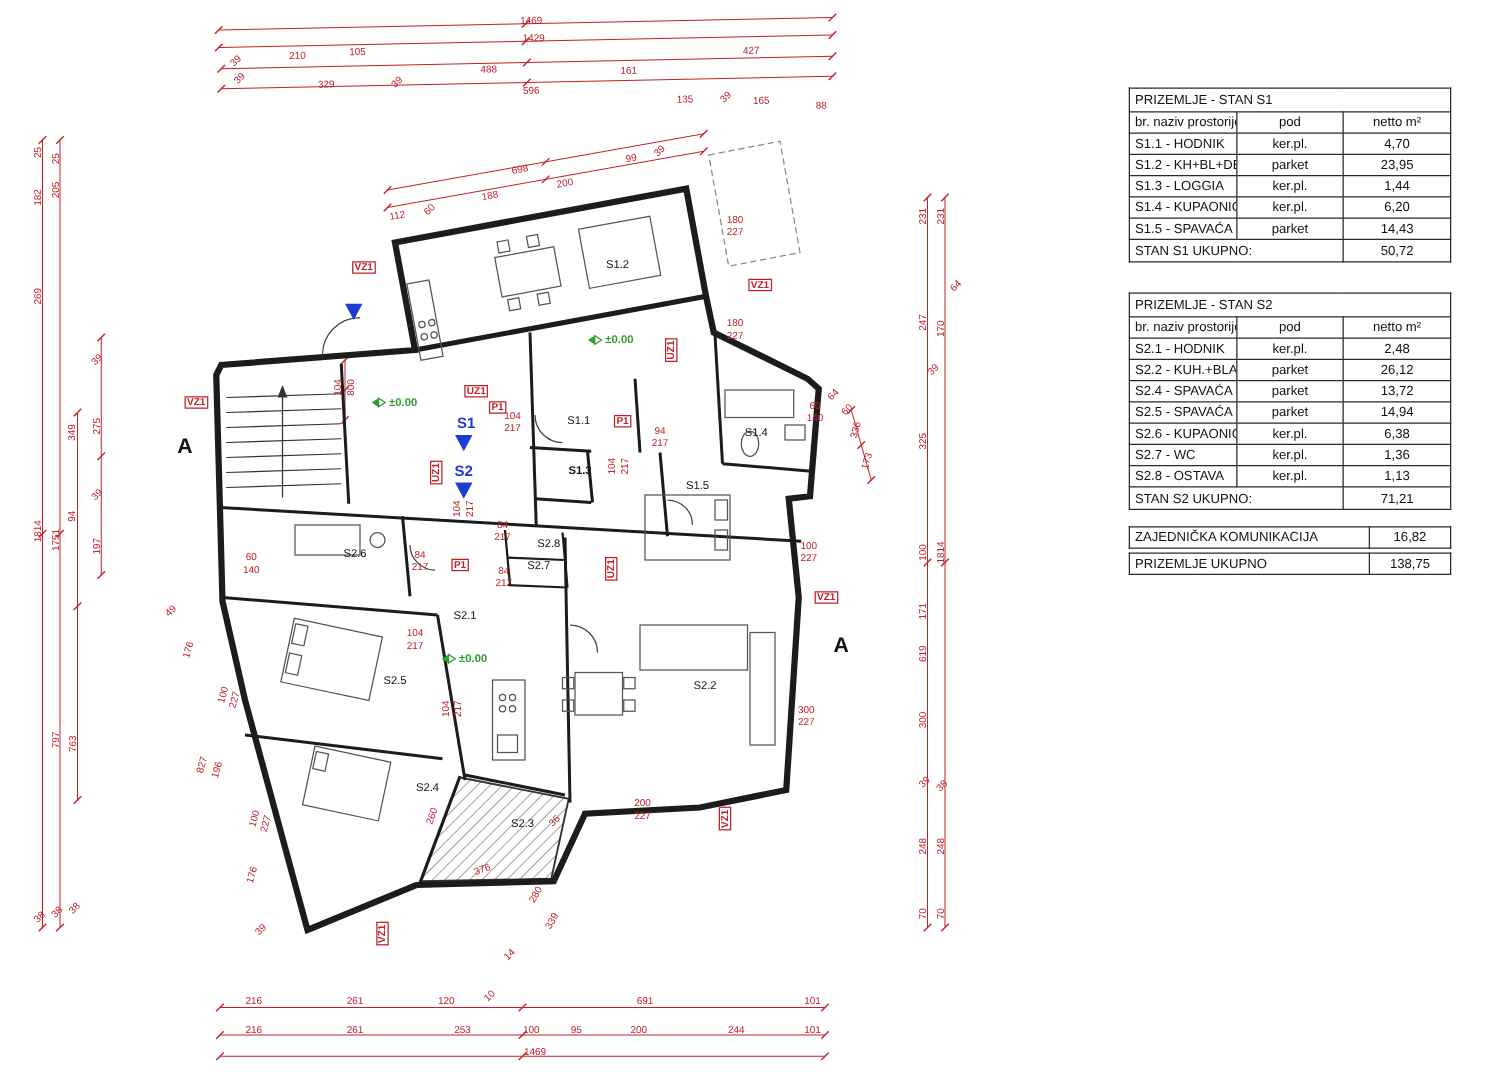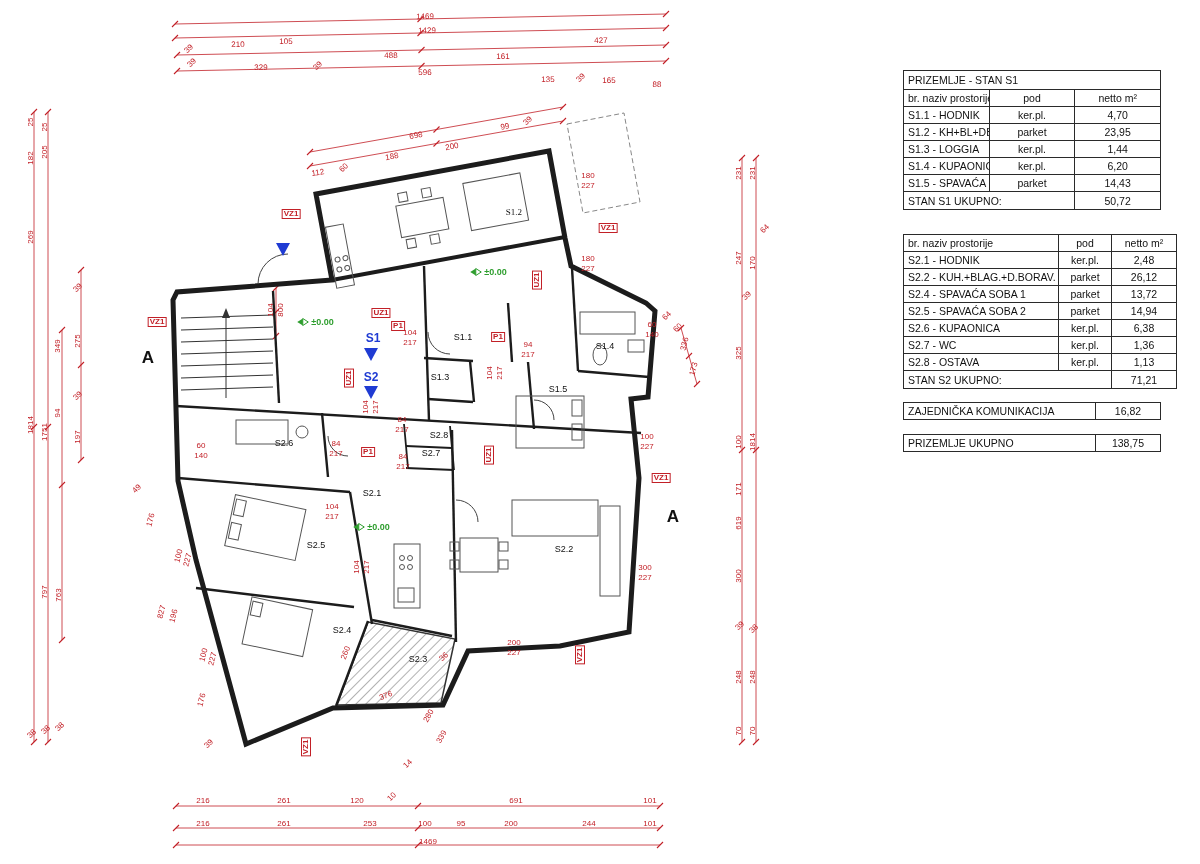--- a/index.html
+++ b/index.html
@@ -21,21 +21,21 @@
   table{border-collapse:collapse;width:258px;font-size:10.5px;table-layout:fixed;}
   td,th{border:1px solid #2a2a2a;padding:2px 4px;font-weight:normal;text-align:left;
         overflow:hidden;white-space:nowrap;}
   .t-title th{height:14px;}
   .c-name{width:146px;}
   .c-pod{width:44px;text-align:center;}
   .c-net{width:56px;text-align:center;}
   tfoot td{height:13px;}
   .tbl-s2{margin-top:24px;}
   .sum1{margin-top:13px;}
-  .sum2{margin-top:14px;}
+  .sum2{margin-top:3px;}
   .sum-val{width:56px;text-align:center;}
 </style>
 </head>
 <body>
 
 <div class="canvas">
 
   <svg class="plan" width="1200" height="864">
     <defs>
       <pattern id="hatch" width="7" height="7" patternUnits="userSpaceOnUse" patternTransform="rotate(45)">
@@ -366,23 +366,23 @@
       <div class="lbl wz" style="left: 661px; top: 478px; --r: 0deg;">VZ1</div>
       <div class="lbl wz" style="left: 580px; top: 655px; --r: -90deg;">VZ1</div>
       <div class="lbl wz" style="left: 306px; top: 747px; --r: -90deg;">VZ1</div>
       <div class="lbl wz" style="left: 381px; top: 313px; --r: 0deg;">UZ1</div>
       <div class="lbl wz" style="left: 537px; top: 280px; --r: -90deg;">UZ1</div>
       <div class="lbl wz" style="left: 349px; top: 378px; --r: -90deg;">UZ1</div>
       <div class="lbl wz" style="left: 489px; top: 455px; --r: -90deg;">UZ1</div>
       <div class="lbl wz" style="left: 398px; top: 326px; --r: 0deg;">P1</div>
       <div class="lbl wz" style="left: 498px; top: 337px; --r: 0deg;">P1</div>
       <div class="lbl wz" style="left: 368px; top: 452px; --r: 0deg;">P1</div>
-      <div class="lbl room" style="left: 514px; top: 212px; font-family: Liberation Serif, serif; --r: 0deg;">S1.2</div>
+      <div class="lbl room" style="left: 494px; top: 212px; --r: 0deg;">S1.2</div>
       <div class="lbl room" style="left: 463px; top: 337px; --r: 0deg;">S1.1</div>
-      <div class="lbl room" style="left: 440px; top: 377px; --r: 0deg;">S1.3</div>
+      <div class="lbl room" style="left: 464px; top: 377px; font-weight: bold; --r: 0deg;">S1.3</div>
       <div class="lbl room" style="left: 605px; top: 346px; --r: 0deg;">S1.4</div>
       <div class="lbl room" style="left: 558px; top: 389px; --r: 0deg;">S1.5</div>
       <div class="lbl room" style="left: 284px; top: 443px; --r: 0deg;">S2.6</div>
       <div class="lbl room" style="left: 425px; top: 435px; padding-left: 28px; --r: 0deg;">S2.8</div>
       <div class="lbl room" style="left: 431px; top: 453px; text-align: right; --r: 0deg;">S2.7</div>
       <div class="lbl room" style="left: 372px; top: 493px; --r: 0deg;">S2.1</div>
       <div class="lbl room" style="left: 316px; top: 545px; --r: 0deg;">S2.5</div>
       <div class="lbl room" style="left: 564px; top: 549px; --r: 0deg;">S2.2</div>
       <div class="lbl room" style="left: 342px; top: 630px; --r: 0deg;">S2.4</div>
       <div class="lbl room" style="left: 418px; top: 659px; --r: 0deg;">S2.3</div>
@@ -455,20 +455,23 @@
       <tfoot>
         <tr>
           <td colspan="2">STAN S1  UKUPNO:</td>
           <td class="c-net">50,72</td>
         </tr>
       </tfoot>
     </table>
 
     <table class="tbl-s2">
       <thead>
+        <tr class="t-title">
+            <th colspan="3">PRIZEMLJE - STAN S2</th>
+          </tr>
         <tr>
           <th class="c-name">br.  naziv prostorije</th>
           <th class="c-pod">pod</th>
           <th class="c-net">netto m²</th>
         </tr>
       </thead>
       <tbody>
           <tr>
             <td class="c-name">S2.1 - HODNIK</td>
             <td class="c-pod">ker.pl.</td>

